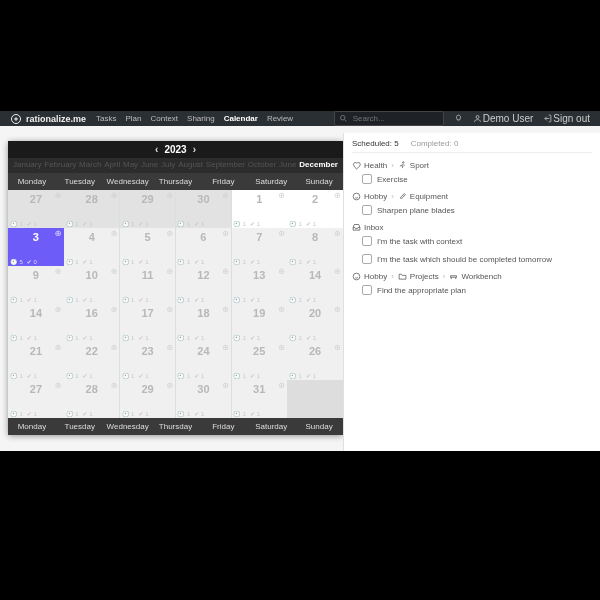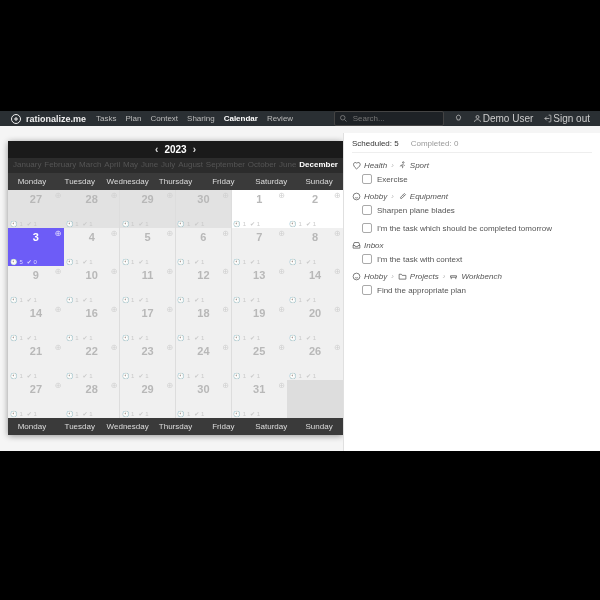--- a/index.html
+++ b/index.html
@@ -58,21 +58,21 @@
   .cell .stats span{display:flex;align-items:center;gap:1px;}
   .cell .plus{position:absolute;top:1px;right:2px;color:#d0d0d0;font-size:8px;cursor:pointer;}
   .cell.selected .plus{color:#e8e4ff;}
   .weekftr{display:grid;grid-template-columns:repeat(7,1fr);background:var(--dark-3);}
   .weekftr span{color:#ddd;font-size:8px;text-align:center;padding:4px 0;}
 
   
   .tabs{display:flex;gap:12px;font-size:8px;color:#999;border-bottom:1px solid #eee;padding-bottom:4px;}
   .tabs span.active{color:var(--txt);}
   .taskgroup{margin-top:8px;}
-  .crumb{display:flex;align-items:center;gap:4px;color:#555;font-size:8px;font-style:italic;}
+  .crumb{display:flex;align-items:center;gap:4px;color:#555;font-size:8px;}
   .crumb .sep{color:#bbb;}
   .crumb svg{width:9px;height:9px;flex:0 0 auto;}
   .citem{display:flex;align-items:center;gap:3px;}
   .taskitem{display:flex;align-items:center;gap:5px;margin:4px 0 2px 10px;font-size:8px;color:#555;}
   .taskitem .chk{width:8px;height:8px;border:1px solid #aaa;border-radius:2px;flex:0 0 auto;}
 
   svg{stroke:currentColor;fill:none;stroke-width:2;}
 </style>
 </head>
 <body>
@@ -499,38 +499,38 @@
                 </svg>
                 <span>Equipment</span>
               </span>
             </div>
             <div class="taskitem">
               <span class="chk"></span>
               <span>Sharpen plane blades</span>
             </div>
           </div>
           <div class="taskgroup">
+            <div class="crumb">
+              <span class="citem">
+                <svg viewBox="0 0 24 24">
+                  <path d="M3 12l3-8h12l3 8"></path>
+                  <path d="M3 12h5l1 3h6l1-3h5v7H3z"></path>
+                </svg>
+                <span>Inbox</span>
+              </span>
+            </div>
+            <div class="taskitem">
+              <span class="chk"></span>
+              <span>I'm the task with context</span>
+            </div>
+          </div>
+          <div class="taskgroup">
             <div class="taskitem">
               <span class="chk"></span>
               <span>I'm the task which should be completed tomorrow</span>
-            </div>
-          </div>
-          <div class="taskgroup">
-            <div class="crumb">
-              <span class="citem">
-                <svg viewBox="0 0 24 24">
-                  <path d="M3 12l3-8h12l3 8"></path>
-                  <path d="M3 12h5l1 3h6l1-3h5v7H3z"></path>
-                </svg>
-                <span>Inbox</span>
-              </span>
-            </div>
-            <div class="taskitem">
-              <span class="chk"></span>
-              <span>I'm the task with context</span>
             </div>
           </div>
           <div class="taskgroup">
             <div class="crumb">
               <span class="citem">
                 <svg viewBox="0 0 24 24">
                   <circle cx="12" cy="12" r="9"></circle>
                   <path d="M8 14s1.5 2 4 2 4-2 4-2"></path>
                   <path d="M9 9h.01M15 9h.01"></path>
                 </svg>

